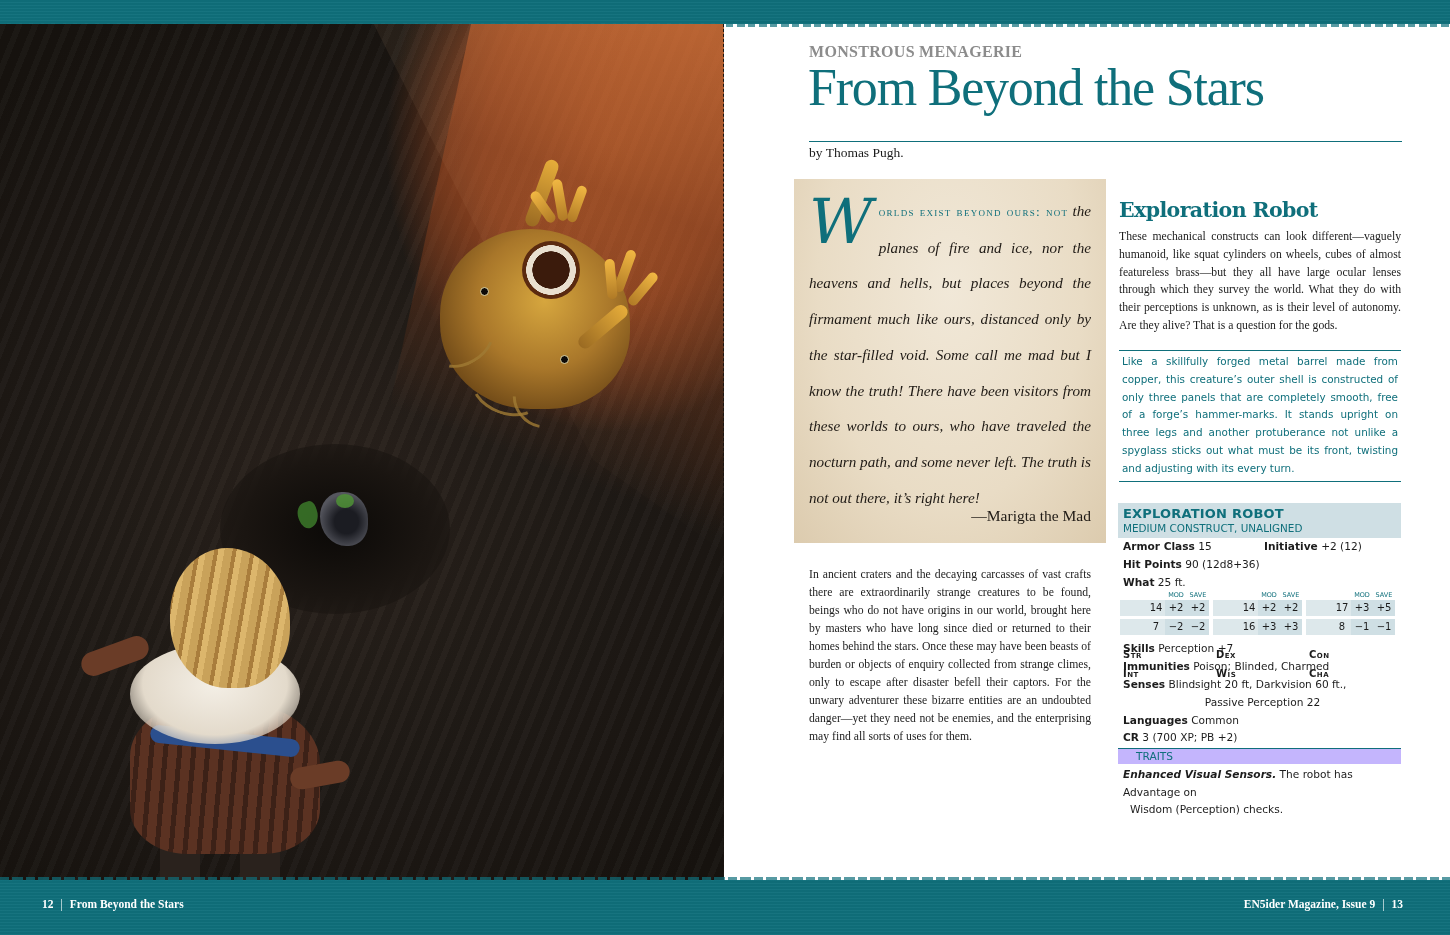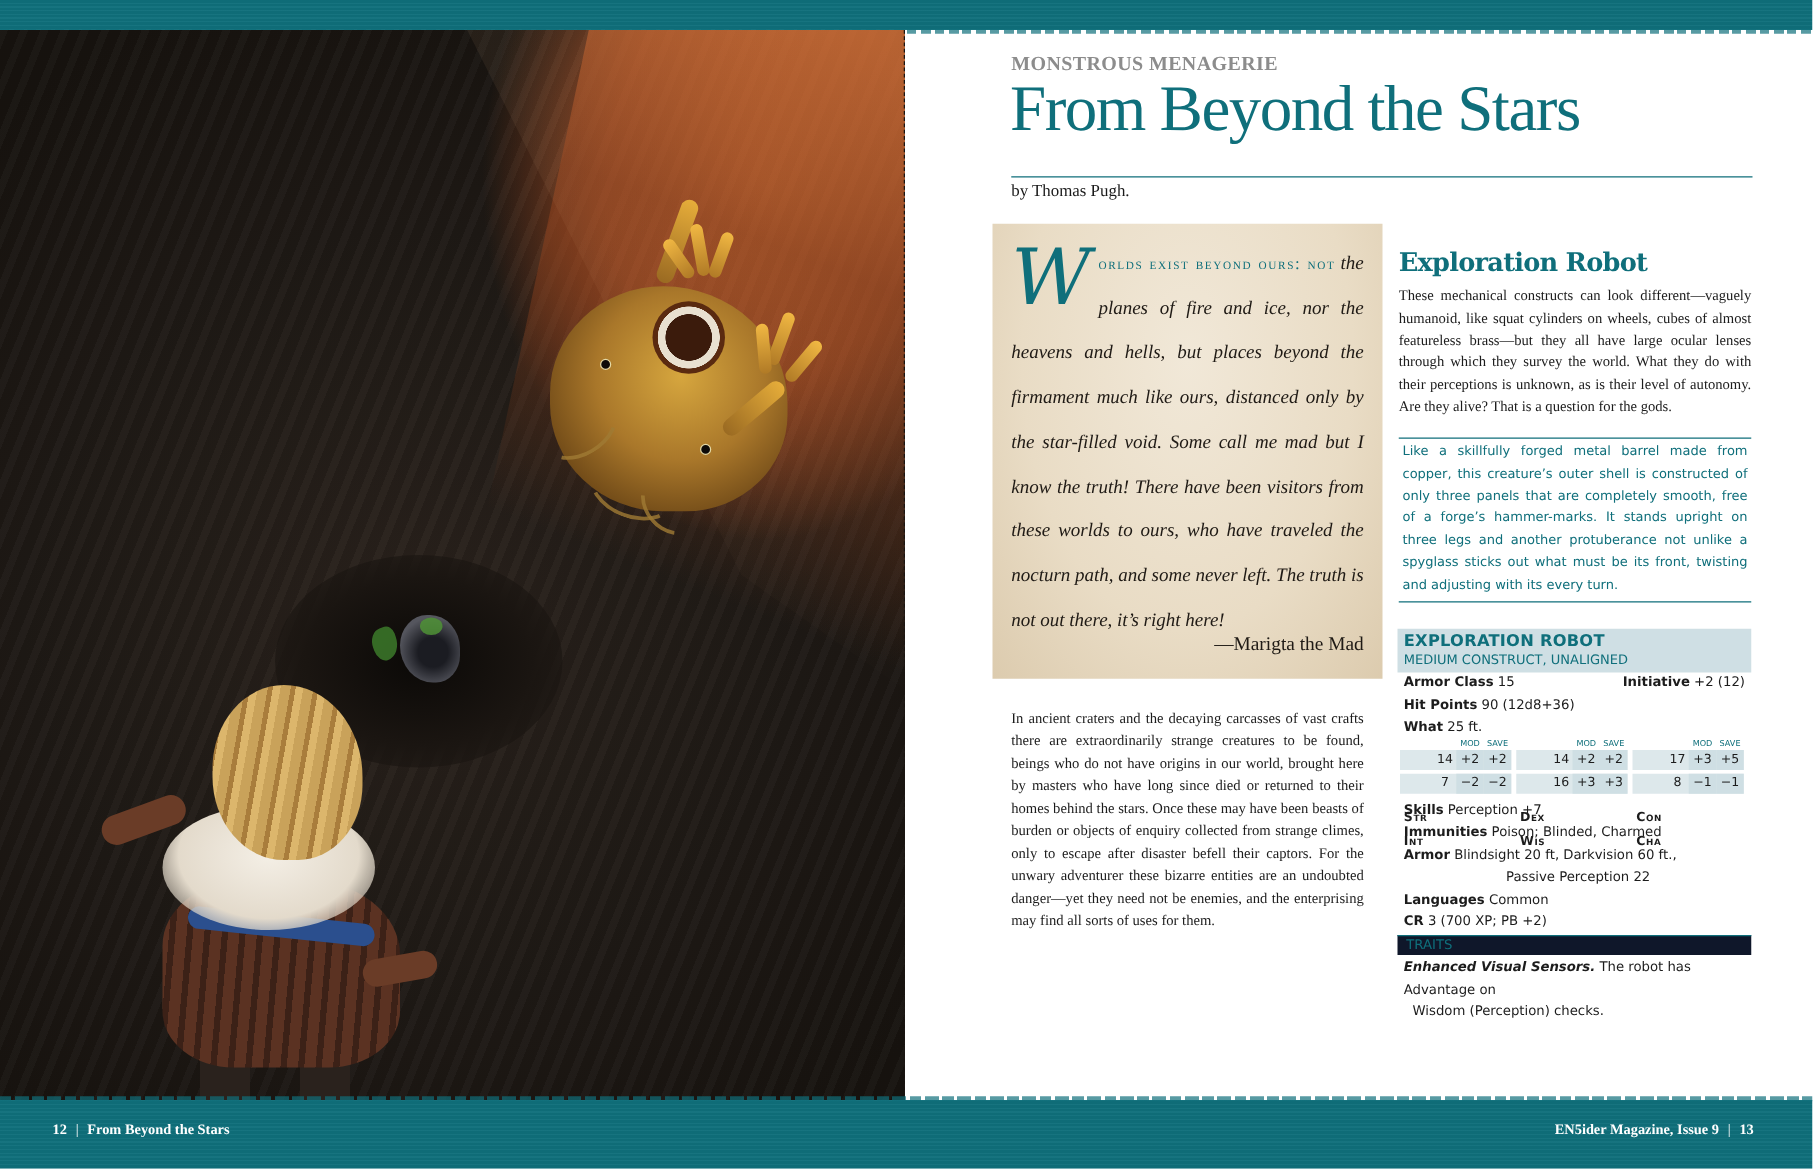--- a/index.html
+++ b/index.html
@@ -83,33 +83,33 @@
   .callout { position:absolute; left:1119px; top:350px; width:282px; border-top:1.5px solid #0f6f7b; border-bottom:1.5px solid #0f6f7b;
     padding:2px 3px 3px 3px; box-sizing:border-box; font-family:"DejaVu Sans", sans-serif; font-size:10.4px; line-height:17.8px; color:#0f6f7b; text-align:justify; }
 
   .stat { position:absolute; left:1118px; top:503px; width:283px; font-family:"DejaVu Sans", sans-serif; color:#1c1c1c; font-size:10.6px; }
   .stat .head { background:#cfdfe4; padding:2px 5px 3px 5px; }
   .stat .name { font-weight:bold; font-size:13px; color:#0f6f7b; letter-spacing:0.2px; line-height:17px; }
   .stat .type { font-size:10.4px; color:#0f6f7b; line-height:13px; }
   .stat .line { padding:0 5px; line-height:17.8px; }
   .stat .line b { font-weight:bold; }
   .stat .line.indent { padding-left:11px;text-align:center; }
-  .stat .row2 { display:flex;justify-content:space-between; }
+  .stat .row2 { display:flex; }
   .stat .row2 > div:first-child { width:141px; }
   .abil { display:flex; gap:4px; padding:0 2px; }
   .abil .grp { width:89px; }
   .abil .hdr { display:flex; font-size:6.5px; color:#0f6f7b; height:9px; line-height:9px; }
   .abil .hdr span { text-align:center; }
   .abil .cells { display:flex; background:#dde8eb; height:16px; line-height:16px; font-size:10px; margin-bottom:3px; }
   .abil .cells span { text-align:center; }
   .abil .c-name { width:24px; text-align:left !important; padding-left:3px; font-weight:bold; font-variant:small-caps; letter-spacing:0.5px;margin-top:47px; }
   .abil .c-score { width:18px; }
   .abil .c-mod { width:22px; background:#cfdfe4; }
   .abil .c-save { width:22px; background:#cfdfe4; }
-  .stat .traits { background:#0f172a; color:#0f6f7b; padding:0 7px; line-height:15px; font-size:10.6px; margin-top:1px; border-top:1px solid #0f6f7b; }
+  .stat .traits { background:#c4b5fd; color:#0f6f7b; padding:0 18px; line-height:15px; font-size:10.6px; margin-top:1px; border-top:1px solid #0f6f7b; }
   .stat .trait { padding:2px 5px 0 5px; line-height:17.5px; text-indent:0; }
   .stat .trait .tn { font-weight:bold; font-style:italic; }
   .stat .trait .cont { display:block; padding-left:7px; }
 
   .footer { position:absolute; top:898px; font-family:"Liberation Serif", serif; font-weight:bold; color:#ffffff; font-size:11.5px; }
   .footer.left { left:42px; }
   .footer.right { right:47px; }
   .footer .sep { display:inline-block; margin:0 7px; font-weight:normal; }
 </style>
 </head>
@@ -243,21 +243,21 @@
           <span class="c-name">Cha</span>
           <span class="c-score">8</span>
           <span class="c-mod">−1</span>
           <span class="c-save">−1</span>
         </div>
     </div>
   </div>
 
   <div class="line" style="margin-top:2px"><b>Skills</b> <span>Perception +7</span></div>
   <div class="line"><b>Immunities</b> <span>Poison; Blinded, Charmed</span></div>
-  <div class="line"><b>Armor</b> <span>Blindsight 20 ft, Darkvision 60 ft.,</span></div>
+  <div class="line"><b>Senses</b> <span>Blindsight 20 ft, Darkvision 60 ft.,</span></div>
   <div class="line indent">Passive Perception 22</div>
   <div class="line"><b>Languages</b> <span>Common</span></div>
   <div class="line"><b>CR</b> <span>3 (700 XP; PB +2)</span></div>
   <div class="traits">TRAITS</div>
   <div class="trait">
     <span class="tn">Enhanced Visual Sensors.</span>
     <span>The robot has Advantage on</span>
     <span class="cont">Wisdom (Perception) checks.</span>
   </div>
 </div>

